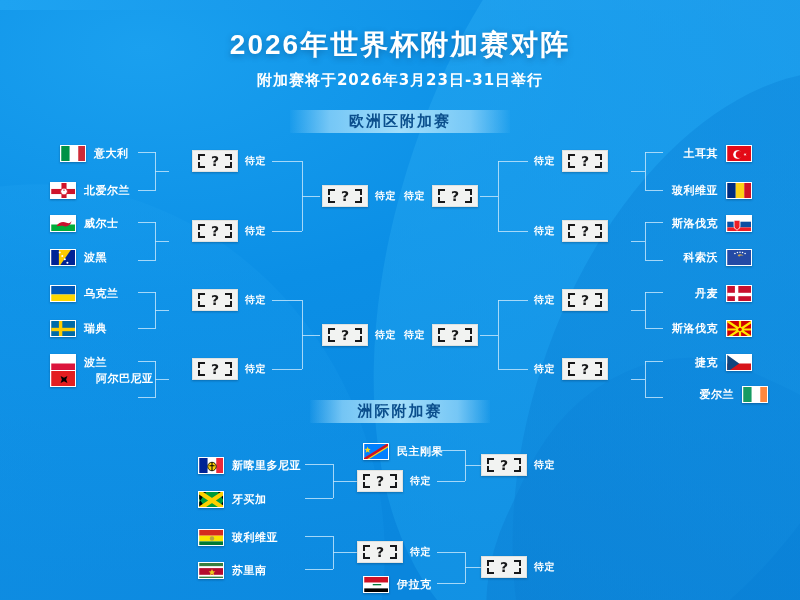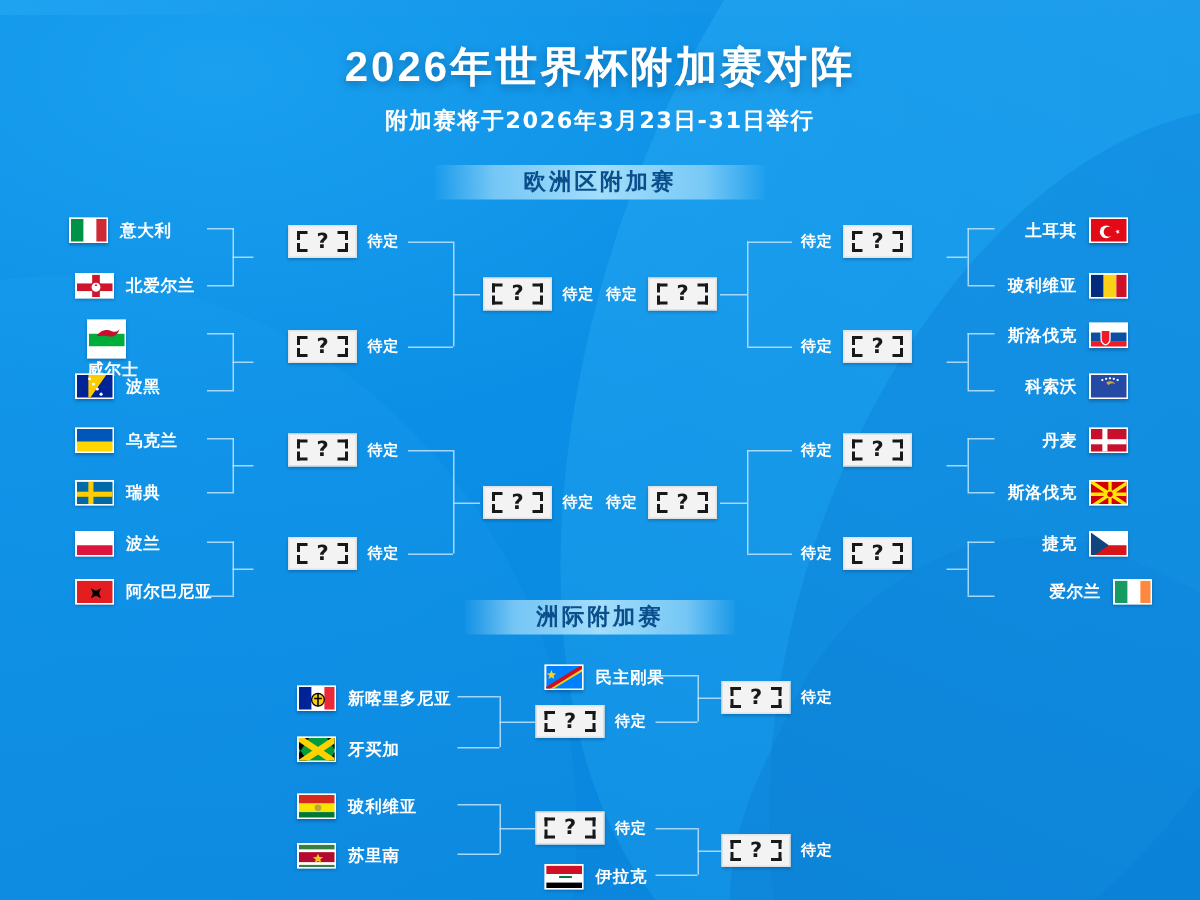--- a/index.html
+++ b/index.html
@@ -127,39 +127,39 @@
   <div class="swoosh sw4"></div>
 
   <div class="title-wrap">
     <div class="main-title">2026年世界杯附加赛对阵</div>
     <div class="sub-title">附加赛将于2026年3月23日-31日举行</div>
   </div>
 
   <div class="banner" id="banner-inter">洲际附加赛</div>
   <div class="banner" id="banner-euro">欧洲区附加赛</div>
 
-  <div class="team" style="left:46px;  top:143px;">
+  <div class="team" style="left:60px;  top:143px;">
     <span class="flag"><svg width="26" height="17" viewBox="0 0 3 2">
           <rect width="1" height="2" x="0" fill="#009246"></rect>
           <rect width="1" height="2" x="1" fill="#fff"></rect>
           <rect width="1" height="2" x="2" fill="#ce2b37"></rect>
         </svg></span>
     <span class="tname">意大利</span>
   </div>
   <div class="team" style="left:50px;  top:180px;">
     <span class="flag"><svg width="26" height="17" viewBox="0 0 30 20">
           <rect width="30" height="20" fill="#fff"></rect>
           <rect x="12" width="6" height="20" fill="#cf142b"></rect>
           <rect y="7" width="30" height="6" fill="#cf142b"></rect>
           <circle cx="15" cy="10" r="4" fill="#fff" stroke="#cf142b" stroke-width="1"></circle>
           <path d="M15 7l1 2h-2z" fill="#cf142b"></path>
         </svg></span>
     <span class="tname">北爱尔兰</span>
   </div>
-  <div class="team" style="left:50px;  top:213px;flex-direction:column;">
+  <div class="team" style="left:50px;  top:213px;">
     <span class="flag"><svg width="26" height="17" viewBox="0 0 30 20">
           <rect width="30" height="10" fill="#fff"></rect>
           <rect y="10" width="30" height="10" fill="#00ad3a"></rect>
           <path d="M6 12c3-5 8-6 12-4 3 1 5 0 6-2-1 5-5 7-9 6-3-1-6 0-9 0z" fill="#c8102e"></path>
         </svg></span>
     <span class="tname">威尔士</span>
   </div>
   <div class="team" style="left:50px;  top:247px;">
     <span class="flag"><svg width="26" height="17" viewBox="0 0 30 20">
           <rect width="30" height="20" fill="#002395"></rect>
@@ -322,21 +322,21 @@
         </svg></span>
     <span class="tname">瑞典</span>
   </div>
   <div class="team" style="left:50px;  top:352px;">
     <span class="flag"><svg width="26" height="17" viewBox="0 0 30 20">
           <rect width="30" height="10" fill="#fff"></rect>
           <rect y="10" width="30" height="10" fill="#dc143c"></rect>
         </svg></span>
     <span class="tname">波兰</span>
   </div>
-  <div class="team" style="left:50px;  top:384px;">
+  <div class="team" style="left:50px;  top:368px;gap:12px;">
     <span class="flag"><svg width="26" height="17" viewBox="0 0 30 20">
           <rect width="30" height="20" fill="#e41e20"></rect>
           <path d="M11 6l4 2 4-2-1.5 4 1.5 4-4-2-4 2 1.5-4z" fill="#000"></path>
         </svg></span>
     <span class="tname">阿尔巴尼亚</span>
   </div>
 
   <div class="ln v" style="left:155px; top:292px; height:36px;"></div>
   <div class="ln h" style="left:138px; top:292px; width:18px;"></div>
   <div class="ln h" style="left:138px; top:328px; width:18px;"></div>

